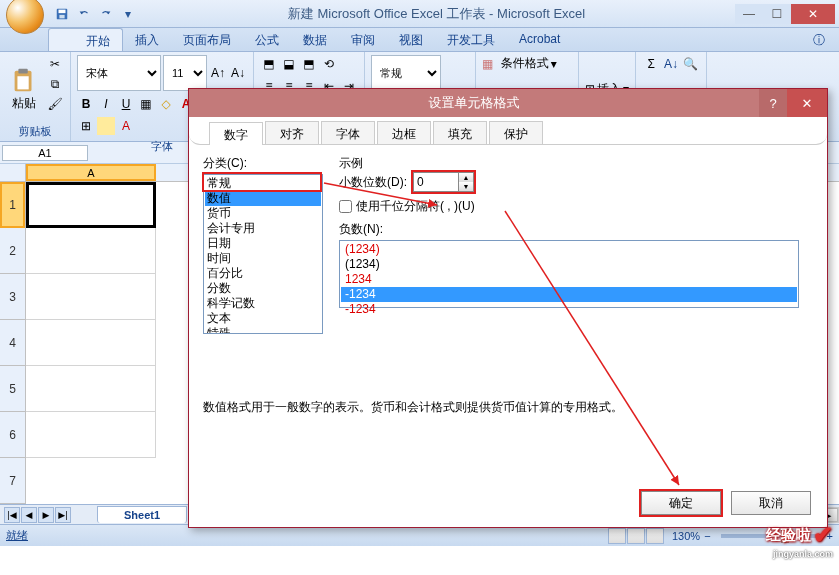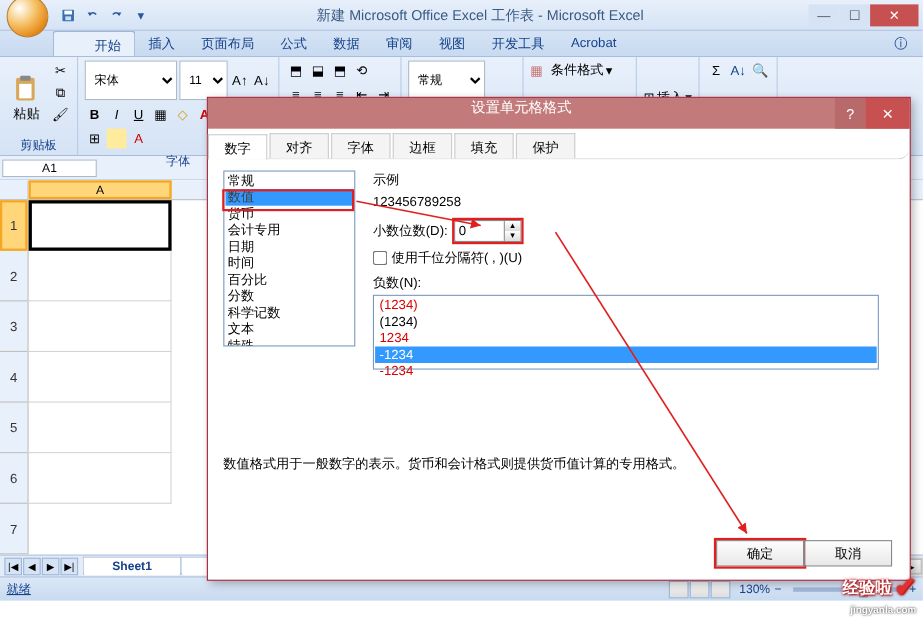--- a/index.html
+++ b/index.html
@@ -48,69 +48,69 @@
 .col-headers { height: 18px; background: #e8f0fb; border-bottom: 1px solid #c0c0c0; display: flex; }
 .ch { width: 72px; border-right: 1px solid #c0c0c0; display: flex; align-items: center; justify-content: center; font-size: 11px; }
 .ch.first { background: #ffd77a; border: 2px solid #f5a623; }
 .corner { width: 26px; height: 18px; background: #e8f0fb; border-right: 1px solid #c0c0c0; border-bottom: 1px solid #c0c0c0; }
 .cell { border-right: 1px solid #d4d4d4; border-bottom: 1px solid #d4d4d4; height: 46px; }
 
 
 .sheet-tabs { height: 20px; background: #e4ecf7; display: flex; align-items: center; padding-left: 4px; border-top: 1px solid #9eb6d8; font-size: 11px; }
 .stab-nav { display: flex; gap: 1px; margin-right: 4px; }
 .stab-nav-btn { width: 16px; height: 16px; background: #d5e3f5; border: 1px solid #9eb6d8; display: flex; align-items: center; justify-content: center; font-size: 9px; }
-.stab { padding: 2px 26px; background: #fff; border: 1px solid #9eb6d8; border-bottom: none; margin-right: -1px; border-radius: 0 0 3px 3px; color: #15428b; }
+.stab { padding: 2px 26px; background: #fff; border: 1px solid #9eb6d8; border-bottom: none; margin-right: -1px; border-radius: 0 0 3px 3px; color: #15428b; margin-left: 22px; }
 .stab.active { background: #fff; font-weight: bold; }
 .scrollbar-h { flex: 1; height: 16px; background: #e8e8e8; margin-left: 8px; border: 1px solid #ccc; display: flex; }
 .sb-btn { width: 16px; background: linear-gradient(#f8f8f8,#ddd); border: 1px solid #bbb; }
 .sb-thumb { width: 80px; background: linear-gradient(#f8f8f8,#ddd); border: 1px solid #bbb; }
 
 
 .statusbar { height: 22px; background: linear-gradient(#dbe7f6,#c8daf0); display: flex; align-items: center; padding: 0 6px; font-size: 11px; color: #15428b; border-top: 1px solid #9eb6d8; }
 .status-left { flex: 1; text-decoration: underline; }
 .zoom-slider { width: 100px; height: 4px; background: #9eb6d8; margin: 0 6px; position: relative; }
 .zoom-thumb { width: 8px; height: 14px; background: linear-gradient(#fff,#ccc); border: 1px solid #888; position: absolute; top: -5px; left: 60px; }
 .view-btns { display: flex; gap: 1px; margin-right: 8px; }
 .view-btn { width: 18px; height: 16px; background: linear-gradient(#f8f8f8,#ddd); border: 1px solid #9eb6d8; }
 
 
 .watermark { position: absolute; right: 6px; bottom: 26px; font-size: 15px; font-weight: bold; color: #fff; text-shadow: 0 0 3px #c00, 1px 1px 2px #800; display: flex; align-items: center; gap: 2px; z-index: 50; }
 .watermark .check { color: #e03030; font-size: 24px; }
 .watermark .sub { position: absolute; bottom: -10px; right: 0; font-size: 9px; color: #fff; text-shadow: 0 0 2px #000; }
 
 
 .dialog { position: absolute; left: 188px; top: 88px; width: 640px; height: 440px; background: #fff; border: 1px solid #9e1b32; box-shadow: 3px 3px 8px rgba(0,0,0,0.3); z-index: 20; display: flex; flex-direction: column; }
-.dlg-title { height: 28px; background: #c37a7a; display: flex; align-items: flex-start; color: #fff; font-size: 13px; }
+.dlg-title { height: 28px; background: #c37a7a; display: flex; align-items: center; color: #fff; font-size: 13px; }
 .dlg-title-text { flex: 1; text-align: center; }
 .dlg-help { width: 28px; height: 28px; background: #b86a6a; display: flex; align-items: center; justify-content: center; color: #fff; }
 .dlg-close { width: 40px; height: 28px; background: #c75050; display: flex; align-items: center; justify-content: center; color: #fff; }
-.dlg-tabs { height: 28px; display: flex; padding: 4px 0 0; border-bottom: 1px solid #ccc; gap: 0; border-radius: 11px; }
+.dlg-tabs { height: 28px; display: flex; padding: 4px 20px 0; border-bottom: 1px solid #ccc; gap: 0; border-radius: 11px; }
 .dlg-tab { padding: 4px 14px; border: 1px solid #ccc; border-bottom: none; background: #f4f4f4; font-size: 12px; margin-right: 2px; }
 .dlg-tab.active { background: #fff; position: relative; top: 1px; }
 .dlg-body { flex: 1; padding: 10px 14px; position: relative; }
 .category-label { font-size: 12px; margin-bottom: 2px; }
 .category-list { width: 120px; height: 160px; border: 1px solid #7a9ac0; overflow: hidden; font-size: 12px; line-height: 15px; padding: 1px; background: #fff; }
 .category-list .item { padding: 0 2px; }
-.category-list .item.selected { background: #3399ff; color: #404040; }
+.category-list .item.selected { background: #3399ff; color: #000000; }
 .right-panel { position: absolute; left: 150px; top: 10px; right: 14px; }
 .sample-label { font-size: 12px; }
 .sample-box { border: 1px solid #ccc; padding: 4px 6px; margin: 2px 0 8px; font-size: 12px; width: 460px; }
 .decimal-row { display: flex; align-items: center; gap: 6px; margin-bottom: 6px; }
 .spinner { display: flex; align-items: center; border: 1px solid #888; height: 20px; }
 .spinner input { width: 44px; border: none; padding: 1px 3px; font-size: 12px; text-align: left; outline: none; }
 .spinner-btns { display: flex; flex-direction: column; border-left: 1px solid #888; }
 .spinner-btn { width: 14px; height: 9px; font-size: 7px; background: linear-gradient(#fff,#ddd); display: flex; align-items: center; justify-content: center; line-height: 1; }
 .chk-row { display: flex; align-items: center; gap: 4px; margin-bottom: 6px; font-size: 12px; }
 .neg-label { font-size: 12px; margin-bottom: 2px; }
 .neg-list { border: 1px solid #7a9ac0; width: 460px; height: 68px; font-size: 12px; padding: 1px; }
 .neg-list .neg { padding: 0 4px; line-height: 15px; }
 .neg-list .neg.red { color: #d00; }
 .neg-list .neg.selected { background: #3399ff; color: #fff; }
-.desc-text { position: absolute; left: 14px; top: 268px; font-size: 12px; }
-.dlg-buttons { position: absolute; right: 16px; bottom: 12px; display: flex; gap: 0; justify-content: flex-end; }
+.desc-text { position: absolute; left: 14px; top: 254px; font-size: 12px; }
+.dlg-buttons { position: absolute; right: 16px; bottom: 12px; display: flex; gap: 10px; justify-content: flex-end; }
 .dlg-btn { width: 80px; height: 24px; border: 1px solid #888; background: linear-gradient(#fdfdfd,#e8e8e8); font-size: 12px; }
 .highlight-red { outline: 2px solid #e02020; outline-offset: 0; }
 .highlight-red-box { border: 2px solid #e02020; position: absolute; pointer-events: none; z-index: 30; }
 
 
 .arrow-line { position: absolute; z-index: 25; pointer-events: none; }
 </style>
 </head>
 <body>
 
@@ -357,37 +357,37 @@
   </div>
   <div class="dlg-tabs">
     <div class="dlg-tab active">数字</div>
     <div class="dlg-tab">对齐</div>
     <div class="dlg-tab">字体</div>
     <div class="dlg-tab">边框</div>
     <div class="dlg-tab">填充</div>
     <div class="dlg-tab">保护</div>
   </div>
   <div class="dlg-body">
+    <div class="category-label">分类(C):</div>
     <div class="category-list" id="catlist">
         <div class="item">常规</div>
         <div class="item selected">数值</div>
         <div class="item">货币</div>
         <div class="item">会计专用</div>
         <div class="item">日期</div>
         <div class="item">时间</div>
         <div class="item">百分比</div>
         <div class="item">分数</div>
         <div class="item">科学记数</div>
         <div class="item">文本</div>
         <div class="item">特殊</div>
       </div>
 
     <div class="right-panel">
       <div class="sample-label">示例</div>
-      <div class="sample-box" style="border:none;padding:2px 0">123456789258</div>
 
       <div class="decimal-row">
         <span>小数位数(D):</span>
         <div class="spinner highlight-red">
           <input value="0" style="">
           <div class="spinner-btns">
             <div class="spinner-btn">▲</div>
             <div class="spinner-btn">▼</div>
           </div>
         </div>

